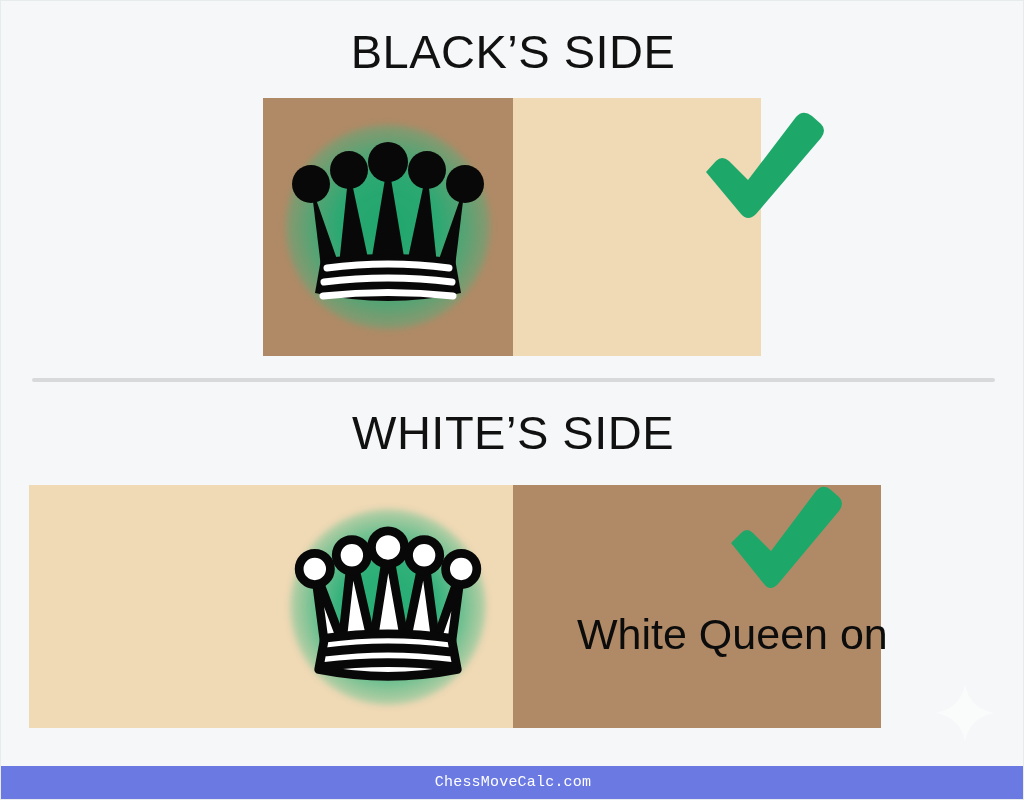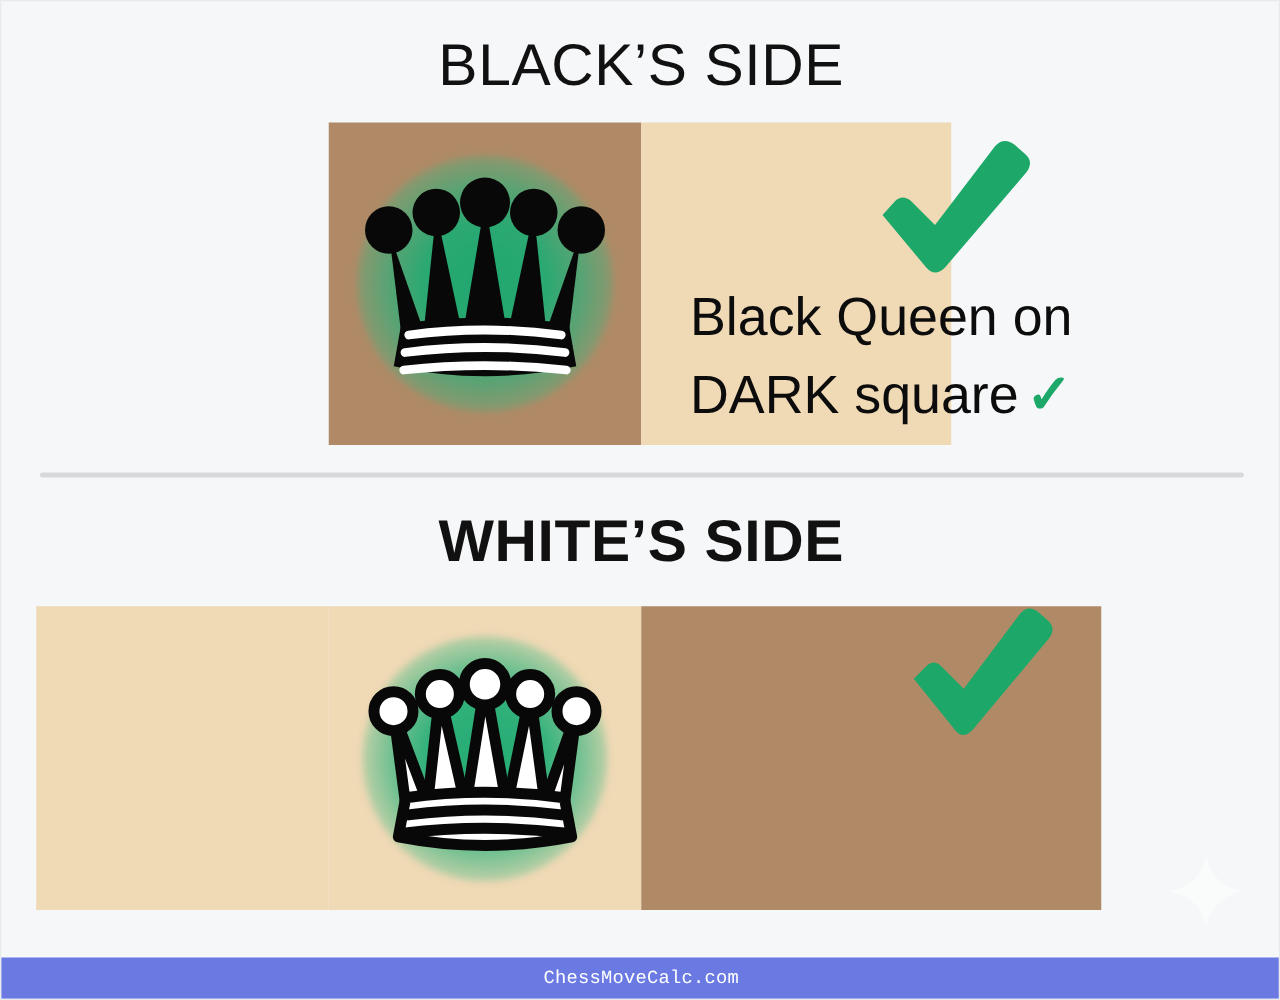--- a/index.html
+++ b/index.html
@@ -31,21 +31,21 @@
     width: 1024px;
     text-align: center;
     font-size: 47px;
     letter-spacing: 0.5px;
     color: #111111;
     font-weight: 400;
     font-family: "Liberation Sans", sans-serif;
     white-space: nowrap;
   }
   #title-black { top: 23px; }
-  #title-white { top: 404px; font-weight: bold; }
+  #title-white { top: 404px; }
 
   
   .divider {
     position: absolute;
     left: 31px;
     top: 377px;
     width: 963px;
     height: 4px;
     background: #d7d9da;
     border-radius: 2px;
@@ -213,24 +213,20 @@
     </div>
     <div class="square sq-light"></div>
   </div>
 
   <div class="bigcheck" id="check-black">
     <svg viewBox="0 0 130 112" xmlns="http://www.w3.org/2000/svg">
       <path d="M8 63 L18 52 Q24 46 31 52 L50 71 L98 8 Q105 0 114 7 L123 15 Q129 21 123 29 L58 105 Q50 113 43 105 Z" fill="#1da86a"></path>
     </svg>
   </div>
 
-  <div class="caption" id="caption-black">
-    <span class="line">Black Queen on</span>
-    <span class="line"><span>DARK square</span><span class="inline-check">✓</span></span>
-  </div>
 
   <div class="divider"></div>
 
   <div class="section-title" id="title-white">WHITE’S SIDE</div>
 
   <div class="strip" id="strip-white">
     <div class="square sq-light-a"></div>
     <div class="square sq-light-b">
       <div class="glow"></div>
       <div class="queen-wrap">
@@ -264,20 +260,21 @@
     <div class="square sq-dark-c"></div>
   </div>
 
   <div class="bigcheck" id="check-white">
     <svg viewBox="0 0 122 108" xmlns="http://www.w3.org/2000/svg">
       <path d="M7 60 L17 50 Q23 44 29 50 L47 68 L92 8 Q99 0 107 7 L115 14 Q121 20 115 28 L54 101 Q46 109 40 101 Z" fill="#1da86a"></path>
     </svg>
   </div>
 
   <div class="caption" id="caption-white">
+    <span class="line">White Queen on</span>
   </div>
 
   <div class="sparkle">
     <svg viewBox="0 0 58 58" xmlns="http://www.w3.org/2000/svg">
       <path d="M29 0 Q33 24 58 29 Q33 34 29 58 Q25 34 0 29 Q25 24 29 0 Z" fill="#ffffff"></path>
     </svg>
   </div>
 
   <div class="footer">
     <span class="footer-text">ChessMoveCalc.com</span>

